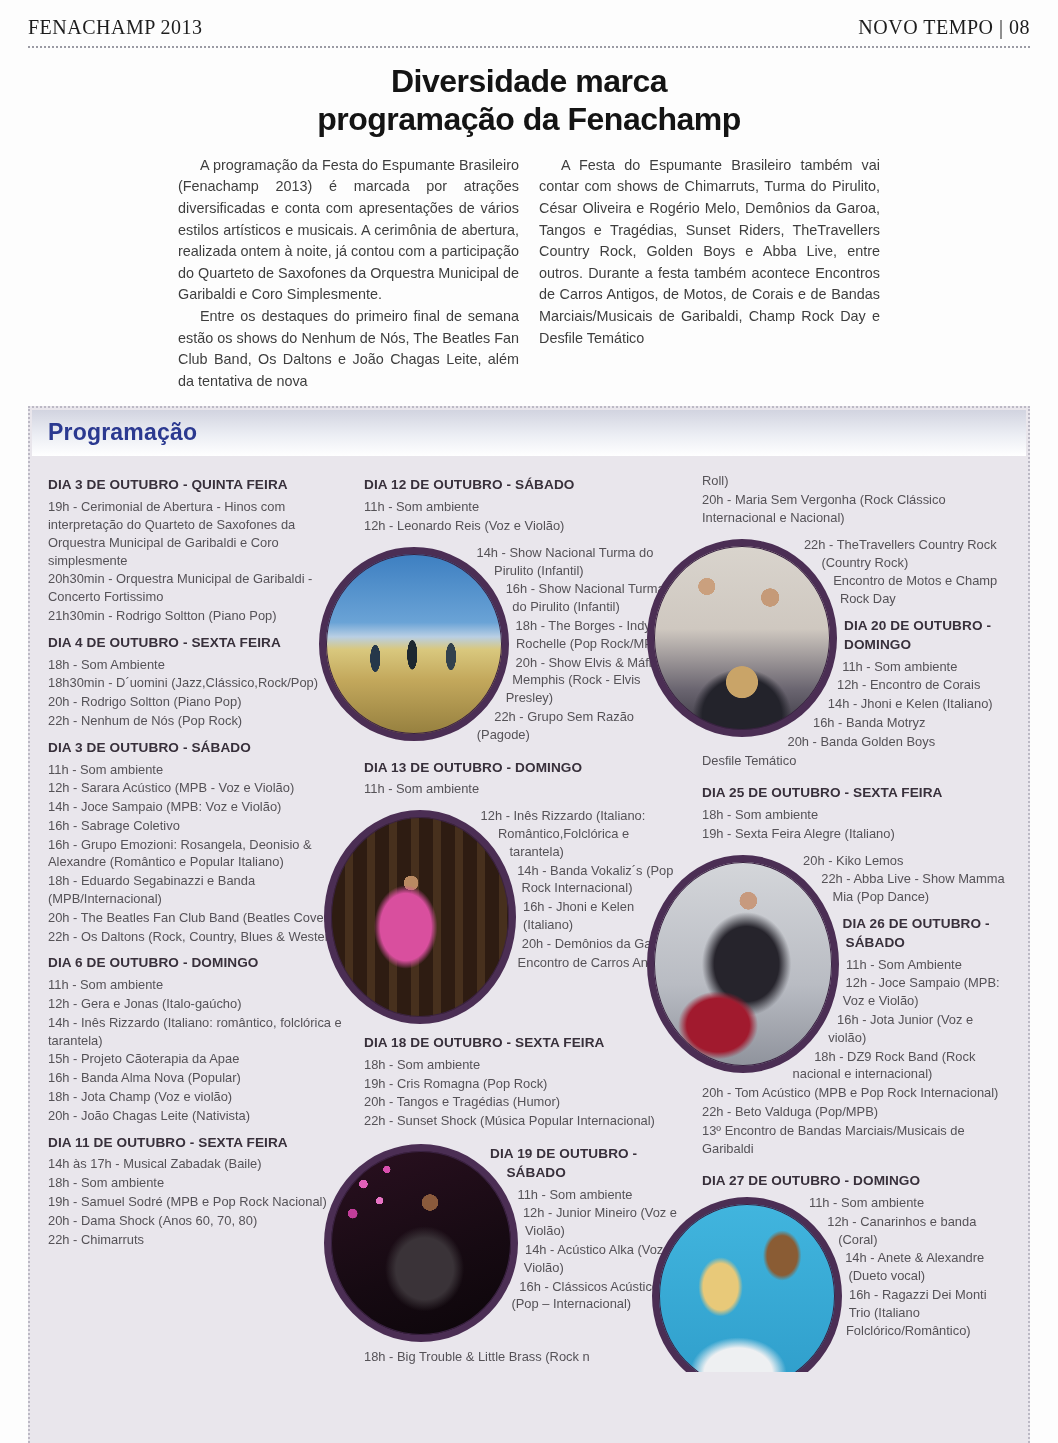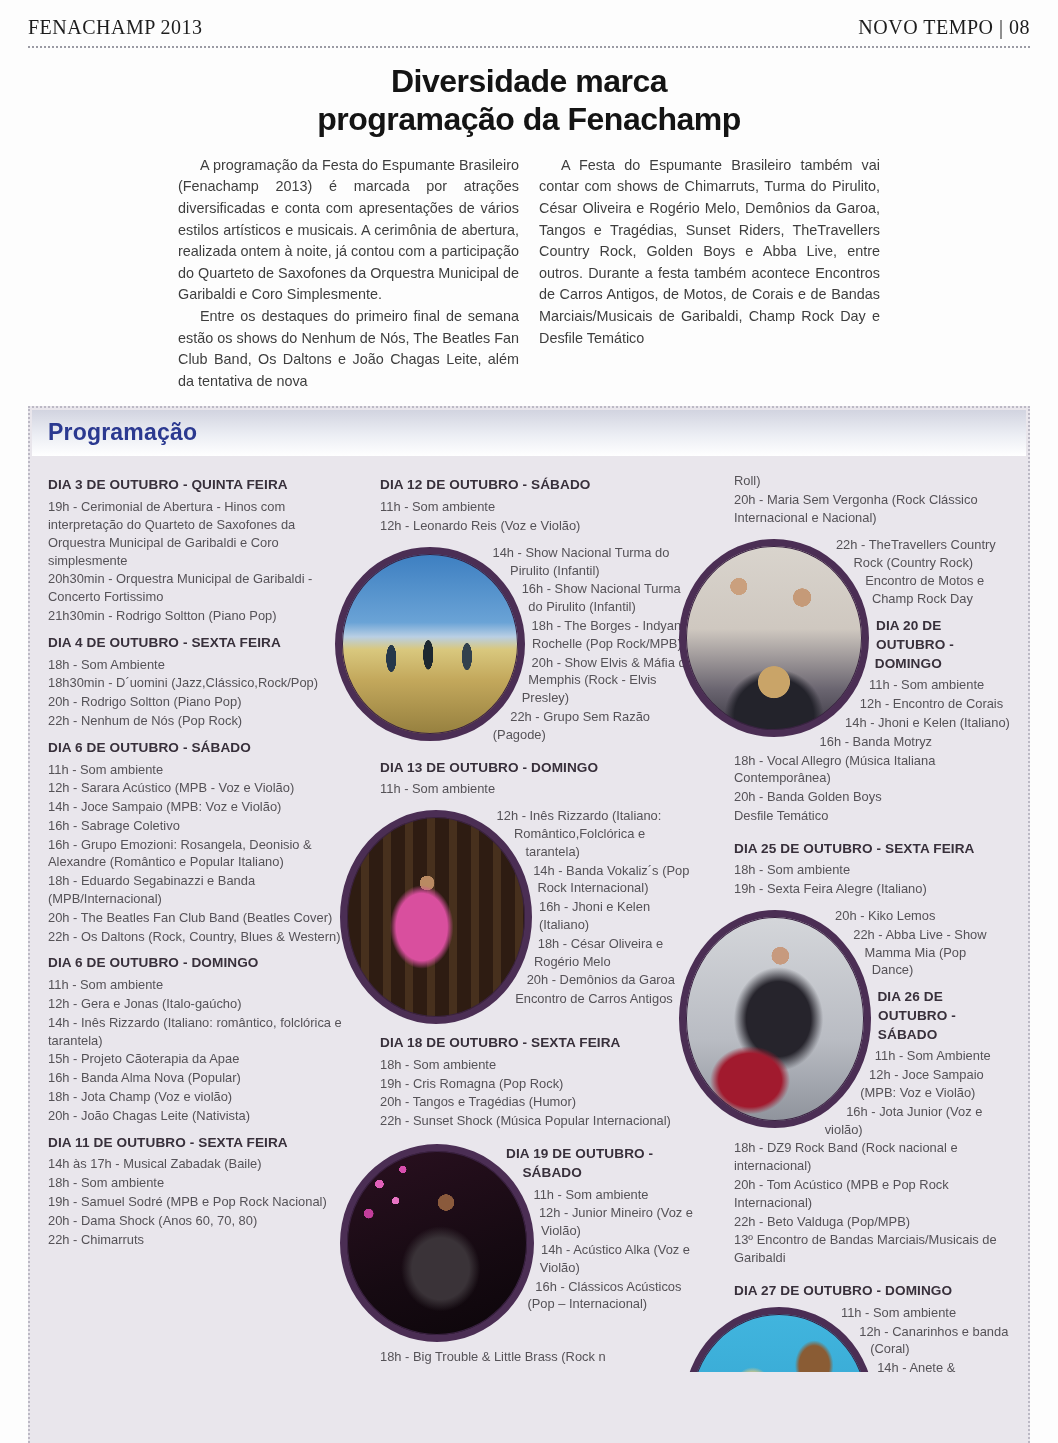--- a/index.html
+++ b/index.html
@@ -19,21 +19,21 @@
   .intro{width:702px;margin:0 auto;display:grid;grid-template-columns:1fr 1fr;gap:20px;
     font-size:14.4px;line-height:1.5;color:#3e3e3e;text-align:justify;}
   .intro p{margin:0;}
   .intro p.indent{text-indent:22px;}
   
   .prog-box{margin-top:14px;border:2px dotted #bcb9c5;background:#e9e6ec;
     position:relative;height:1145px;overflow:hidden;box-sizing:border-box;}
   .prog-title-bar{margin:2px 2px 8px;background:linear-gradient(180deg,#d2d4e0 0%,#eceef4 55%,#ffffff 100%);
     padding:9px 16px 10px;}
   .prog-title-bar span{color:#2b3990;font-size:23px;font-weight:bold;letter-spacing:.2px;}
-  .prog-grid{padding:8px 18px 0;display:grid;grid-template-columns:296px 318px 1fr;column-gap:36px;
+  .prog-grid{padding:8px 18px 0;display:grid;grid-template-columns:296px 318px 1fr;column-gap:20px;
     font-size:12.9px;line-height:1.38;color:#555257;height:900px;overflow:hidden;}
   .prog-col{min-width:0;}
   .block{margin-bottom:9px;}
   .block.clear{clear:left;padding-top:2px;}
   h3.day-title{margin:4px 0 3px;font-size:13.6px;font-weight:bold;color:#38303b;letter-spacing:.1px;}
   p.event{margin:0 0 1px;}
   
   .oval{float:left;border:7px solid #4b2e54;border-radius:50%;
     shape-outside:border-box;shape-margin:7px;margin:3px 8px 4px 0;box-shadow:0 0 0 1px #3a2242 inset;}
   .ph-field-band{width:176px;height:180px;margin-left:-45px;background:
@@ -108,21 +108,21 @@
             <p class="event">21h30min - Rodrigo Soltton (Piano Pop)</p>
           </div>
           <div class="block">
             <h3 class="day-title">DIA 4 DE OUTUBRO - SEXTA FEIRA</h3>
             <p class="event">18h - Som Ambiente</p>
             <p class="event">18h30min - D´uomini (Jazz,Clássico,Rock/Pop)</p>
             <p class="event">20h - Rodrigo Soltton (Piano Pop)</p>
             <p class="event">22h - Nenhum de Nós (Pop Rock)</p>
           </div>
           <div class="block">
-            <h3 class="day-title">DIA 6 DE OUTUBRO - SÁBADO</h3>
+            <h3 class="day-title">DIA 3 DE OUTUBRO - SÁBADO</h3>
             <p class="event">11h - Som ambiente</p>
             <p class="event">12h - Sarara Acústico (MPB - Voz e Violão)</p>
             <p class="event">14h - Joce Sampaio (MPB: Voz e Violão)</p>
             <p class="event">16h - Sabrage Coletivo</p>
             <p class="event">16h - Grupo Emozioni: Rosangela, Deonisio &amp; Alexandre (Romântico e Popular Italiano)</p>
             <p class="event">18h - Eduardo Segabinazzi e Banda (MPB/Internacional)</p>
             <p class="event">20h - The Beatles Fan Club Band (Beatles Cover)</p>
             <p class="event">22h - Os Daltons (Rock, Country, Blues &amp; Western)</p>
           </div>
           <div class="block">
@@ -160,21 +160,20 @@
           </div>
           <div class="block clear">
             <h3 class="day-title">DIA 13 DE OUTUBRO - DOMINGO</h3>
             <p class="event">11h - Som ambiente</p>
           </div>
           <div class="block">
             <div class="oval ph-guitar-singer"></div>
             <p class="event">12h - Inês Rizzardo (Italiano: Romântico,Folclórica e tarantela)</p>
             <p class="event">14h - Banda Vokaliz´s (Pop Rock Internacional)</p>
             <p class="event">16h - Jhoni e Kelen (Italiano)</p>
-            <p class="event">18h - César Oliveira e Rogério Melo</p>
             <p class="event">20h - Demônios da Garoa</p>
             <p class="event">Encontro de Carros Antigos</p>
           </div>
           <div class="block clear">
             <h3 class="day-title">DIA 18 DE OUTUBRO - SEXTA FEIRA</h3>
             <p class="event">18h - Som ambiente</p>
             <p class="event">19h - Cris Romagna (Pop Rock)</p>
             <p class="event">20h - Tangos e Tragédias (Humor)</p>
             <p class="event">22h - Sunset Shock (Música Popular Internacional)</p>
           </div>
@@ -199,21 +198,20 @@
             <div class="oval ph-golden-boys"></div>
             <p class="event">22h - TheTravellers Country Rock (Country Rock)</p>
             <p class="event">Encontro de Motos e Champ Rock Day</p>
           </div>
           <div class="block">
             <h3 class="day-title">DIA 20 DE OUTUBRO - DOMINGO</h3>
             <p class="event">11h - Som ambiente</p>
             <p class="event">12h - Encontro de Corais</p>
             <p class="event">14h - Jhoni e Kelen (Italiano)</p>
             <p class="event">16h - Banda Motryz</p>
-            <p class="event">18h - Vocal Allegro (Música Italiana Contemporânea)</p>
             <p class="event">20h - Banda Golden Boys</p>
             <p class="event">Desfile Temático</p>
           </div>
           <div class="block clear">
             <h3 class="day-title">DIA 25 DE OUTUBRO - SEXTA FEIRA</h3>
             <p class="event">18h - Som ambiente</p>
             <p class="event">19h - Sexta Feira Alegre (Italiano)</p>
           </div>
           <div class="block">
             <div class="oval ph-accordion-player"></div>

